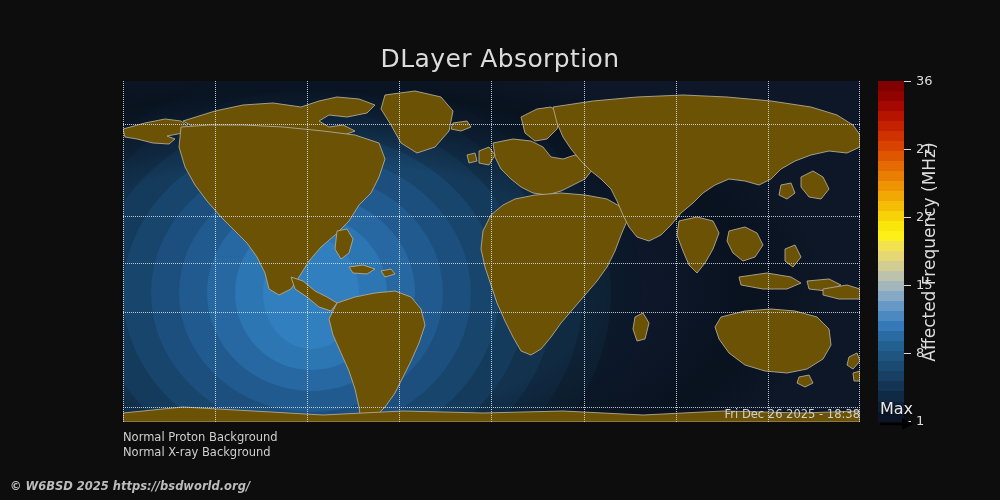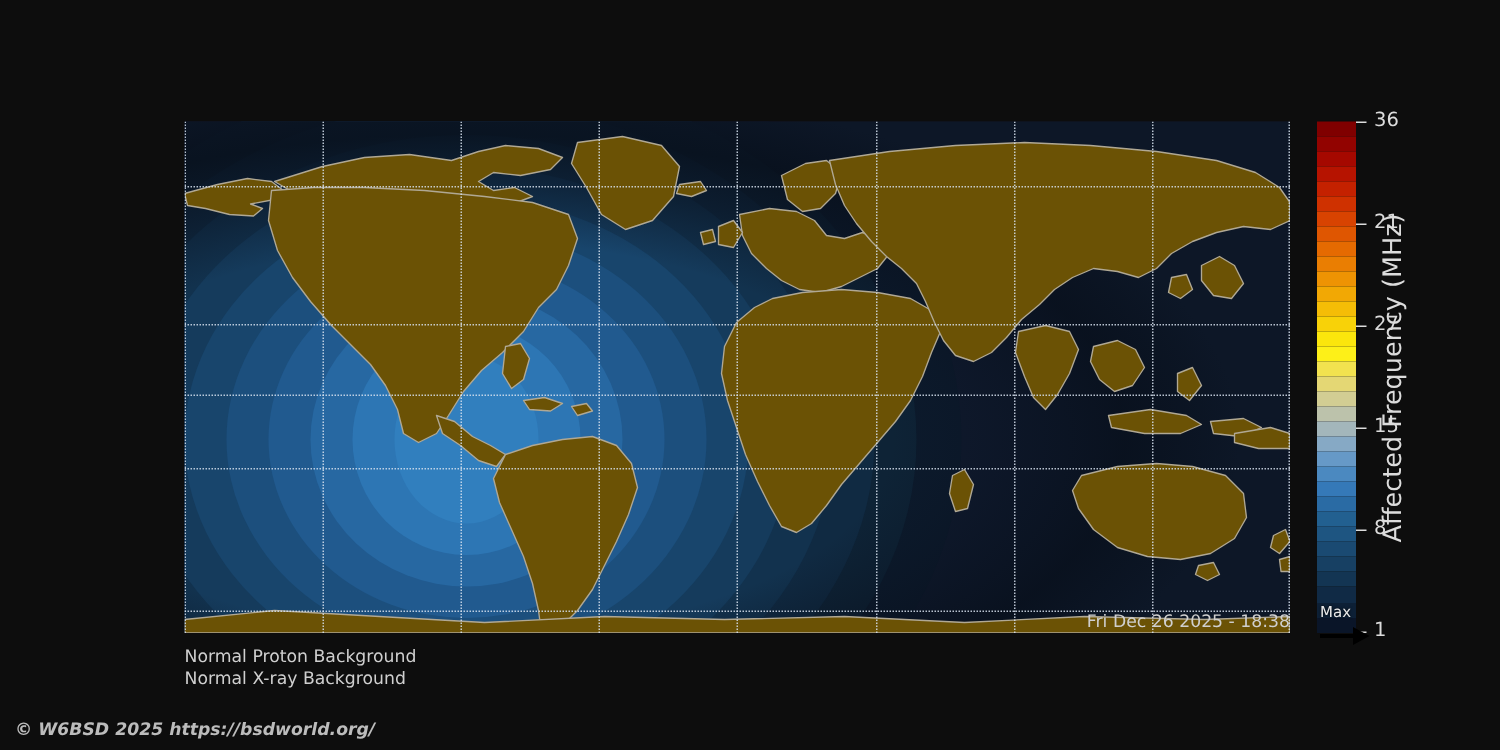--- a/index.html
+++ b/index.html
@@ -69,41 +69,42 @@
     white-space:nowrap;
     display:block;
   }
 
   
   #max-marker{
     position:absolute;left:1px;top:322px;width:44px;height:34px;
   }
   #max-marker .mx-text{
     position:absolute;left:1px;top:0px;
-    color:#e9e9e9;font-size:10px;line-height:11px;
+    color:#e9e9e9;font-size:16px;line-height:11px;
     text-shadow:0 0 2px #000;
   }
 
   
   .note{
     position:absolute;color:#cfcfcf;font-size:11.5px;white-space:nowrap;
   }
   #note-proton{left:123px;top:430px;}
   #note-xray{left:123px;top:445px;}
   #stamp{position:absolute;right:140px;top:407px;color:#cfcfcf;font-size:11.5px;white-space:nowrap;}
   #copyright{
     position:absolute;left:10px;top:479px;
     color:#bcbcbc;font-size:11.5px;font-style:italic;white-space:nowrap;font-weight:bold;
   }
 </style>
 </head>
 <body>
 
 <div id="figure">
 
+  <div id="title">DLayer Absorption</div>
 
   <div id="map-axes">
 
     <svg id="map-svg" viewBox="0 0 737 341" preserveAspectRatio="none">
       <defs>
         <radialGradient id="absorb" cx="0.255" cy="0.62" r="0.47">
           <stop offset="0.00" stop-color="#3a84c6"></stop>
           <stop offset="0.30" stop-color="#3a84c6"></stop>
           <stop offset="0.40" stop-color="#2f79bb"></stop>
           <stop offset="0.50" stop-color="#2a6ca8"></stop>

